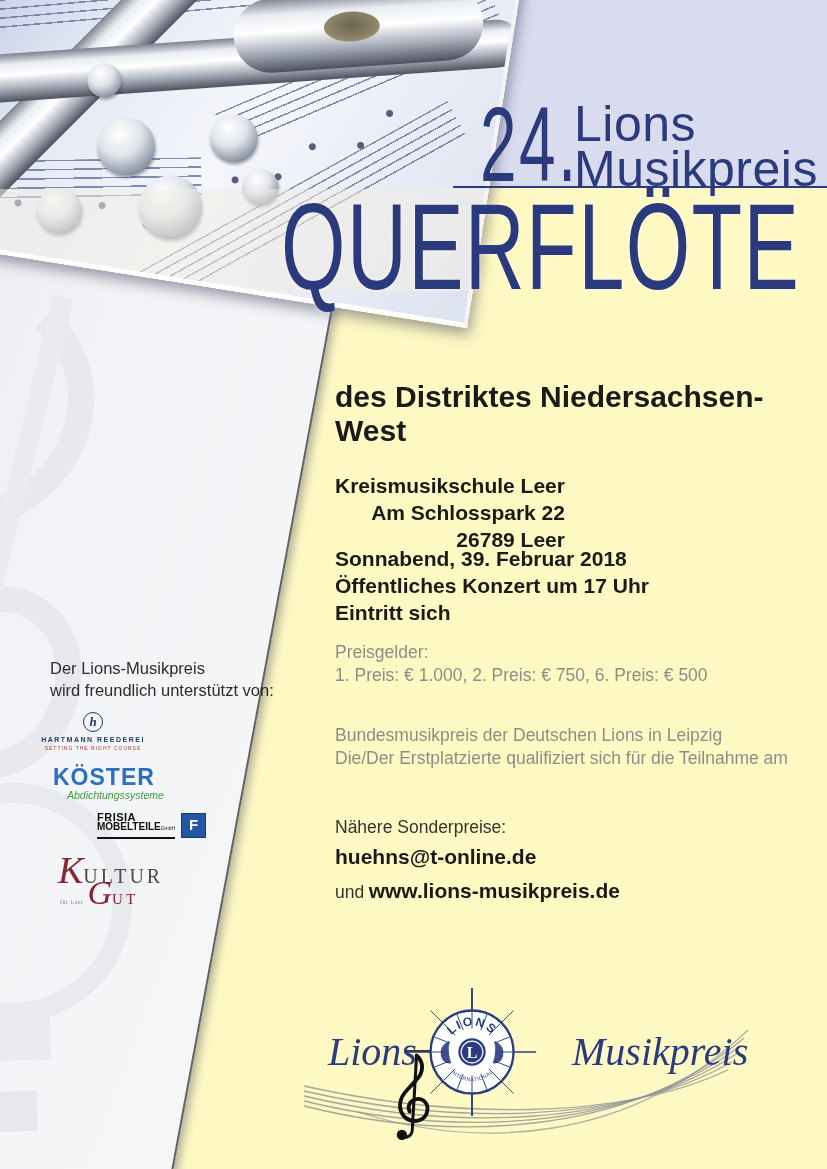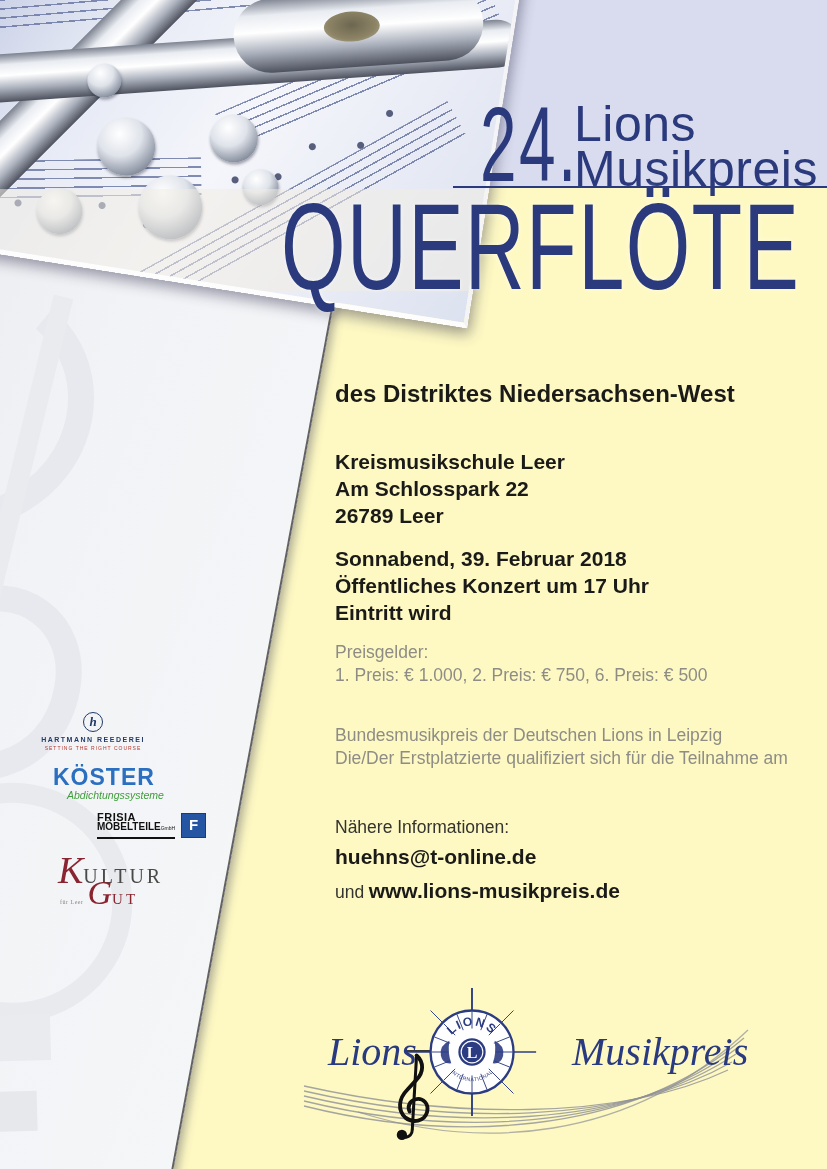--- a/index.html
+++ b/index.html
@@ -51,21 +51,21 @@
          line-height:1;letter-spacing:4px;transform:scaleX(.62);transform-origin:left top;}
   .t-stack{left:574px;top:102px;z-index:5;color:#2b3a7c;font-size:50px;font-weight:300;
          line-height:45px;letter-spacing:.5px;}
   .t-big{left:281px;top:186px;z-index:5;color:#2b3a7c;font-size:122px;font-weight:300;
          line-height:1;letter-spacing:2px;transform:scaleX(.68);transform-origin:left top;
          text-shadow:0 0 6px rgba(255,255,255,.55);}
 
   
   .col{left:335px;z-index:4;color:#1a1a18;}
   .b21{font-size:21px;font-weight:bold;line-height:27px;}
-  .b23{font-size:24px;font-weight:bold;}
+  .b23{font-size:30px;font-weight:bold;}
   .gray{color:#8d8d86;font-size:17.5px;line-height:23px;font-weight:normal;}
   .info-label{font-size:17.5px;color:#33332f;}
   .email{font-size:21px;font-weight:bold;}
   .und{font-size:17.5px;color:#33332f;font-weight:normal;}
 
   
   .spon{z-index:4;color:#2c2c28;}
   .intro{font-size:16.5px;line-height:22px;}
   .hart{width:110px;text-align:center;}
   .hart .ring{display:inline-block;width:18px;height:18px;border:1.5px solid #223a66;border-radius:50%;
@@ -142,49 +142,53 @@
 
   <div class="abs t-num">24.</div>
   <div class="abs t-stack">
     <div>Lions</div>
     <div>Musikpreis</div>
   </div>
   <div class="abs t-big">QUERFLÖTE</div>
 
   <div class="abs col b23" style="top:380px;">des Distriktes Niedersachsen-West</div>
 
-  <div class="abs col b21" style="top:448px;">
+  <div class="abs col b21" style="top:472px;text-align:right;">
     <div>Kreismusikschule Leer</div>
     <div>Am Schlosspark 22</div>
     <div>26789 Leer</div>
   </div>
 
   <div class="abs col b21" style="top:545px;">
     <div>Sonnabend, 39. Februar 2018</div>
     <div>Öffentliches Konzert um 17 Uhr</div>
-    <div>Eintritt wird</div>
+    <div>Eintritt sich</div>
   </div>
 
   <div class="abs col gray" style="top:641px;">
     <div>Preisgelder:</div>
     <div>1. Preis: € 1.000, 2. Preis: € 750, 6. Preis: € 500</div>
   </div>
 
   <div class="abs col gray" style="top:724px;">
     <div>Bundesmusikpreis der Deutschen Lions in Leipzig</div>
     <div>Die/Der Erstplatzierte qualifiziert sich für die Teilnahme am</div>
   </div>
 
-  <div class="abs col info-label" style="top:817px;">Nähere Informationen:</div>
+  <div class="abs col info-label" style="top:817px;">Nähere Sonderpreise:</div>
   <div class="abs col email" style="top:845px;">huehns@t-online.de</div>
   <div class="abs col" style="top:879px;">
     <span class="und">und</span>
     <span class="email">www.lions-musikpreis.de</span>
   </div>
 
+  <div class="abs spon intro" style="left:50px;top:657px;">
+    <div>Der Lions-Musikpreis</div>
+    <div>wird freundlich unterstützt von:</div>
+  </div>
 
   <div class="abs spon hart" style="left:38px;top:712px;">
     <span class="ring">h</span>
     <div class="nm">HARTMANN REEDEREI</div>
     <div class="tg">SETTING THE RIGHT COURSE</div>
   </div>
 
   <div class="abs spon koester" style="left:53px;top:764px;">
     <div class="nm">KÖSTER</div>
     <div class="sub">Abdichtungssysteme</div>

